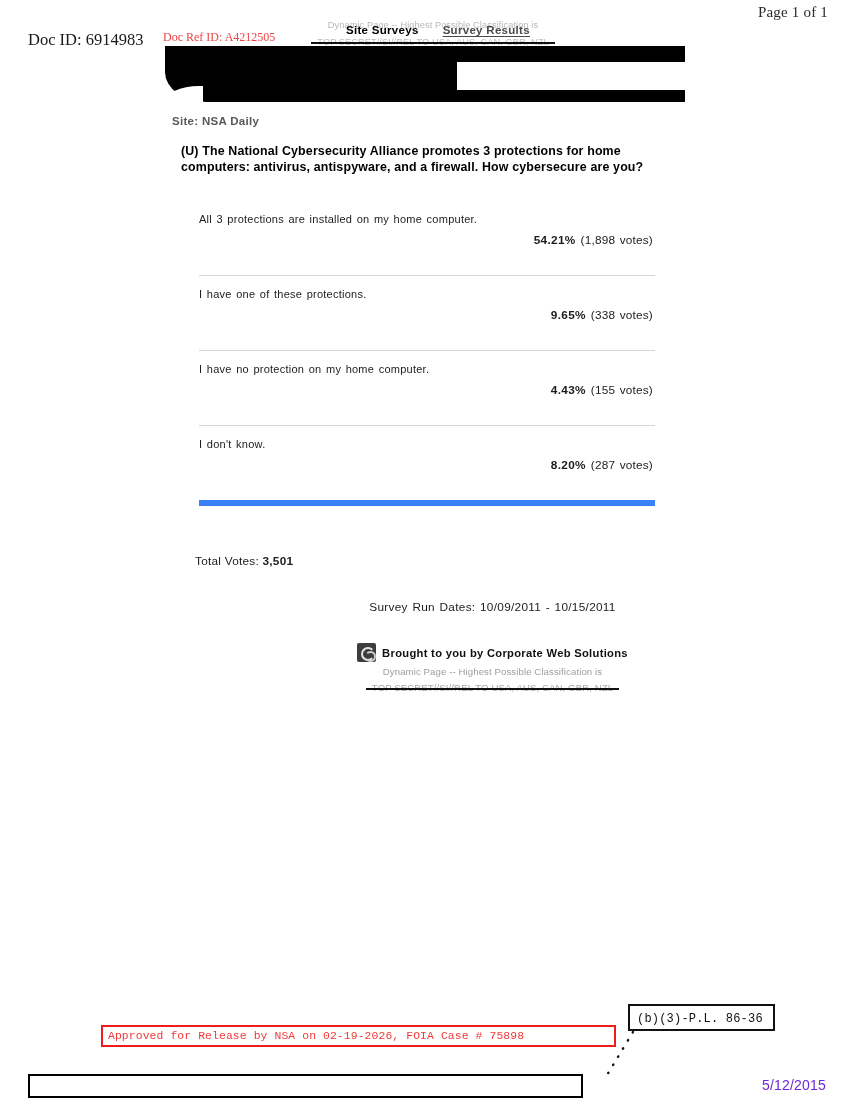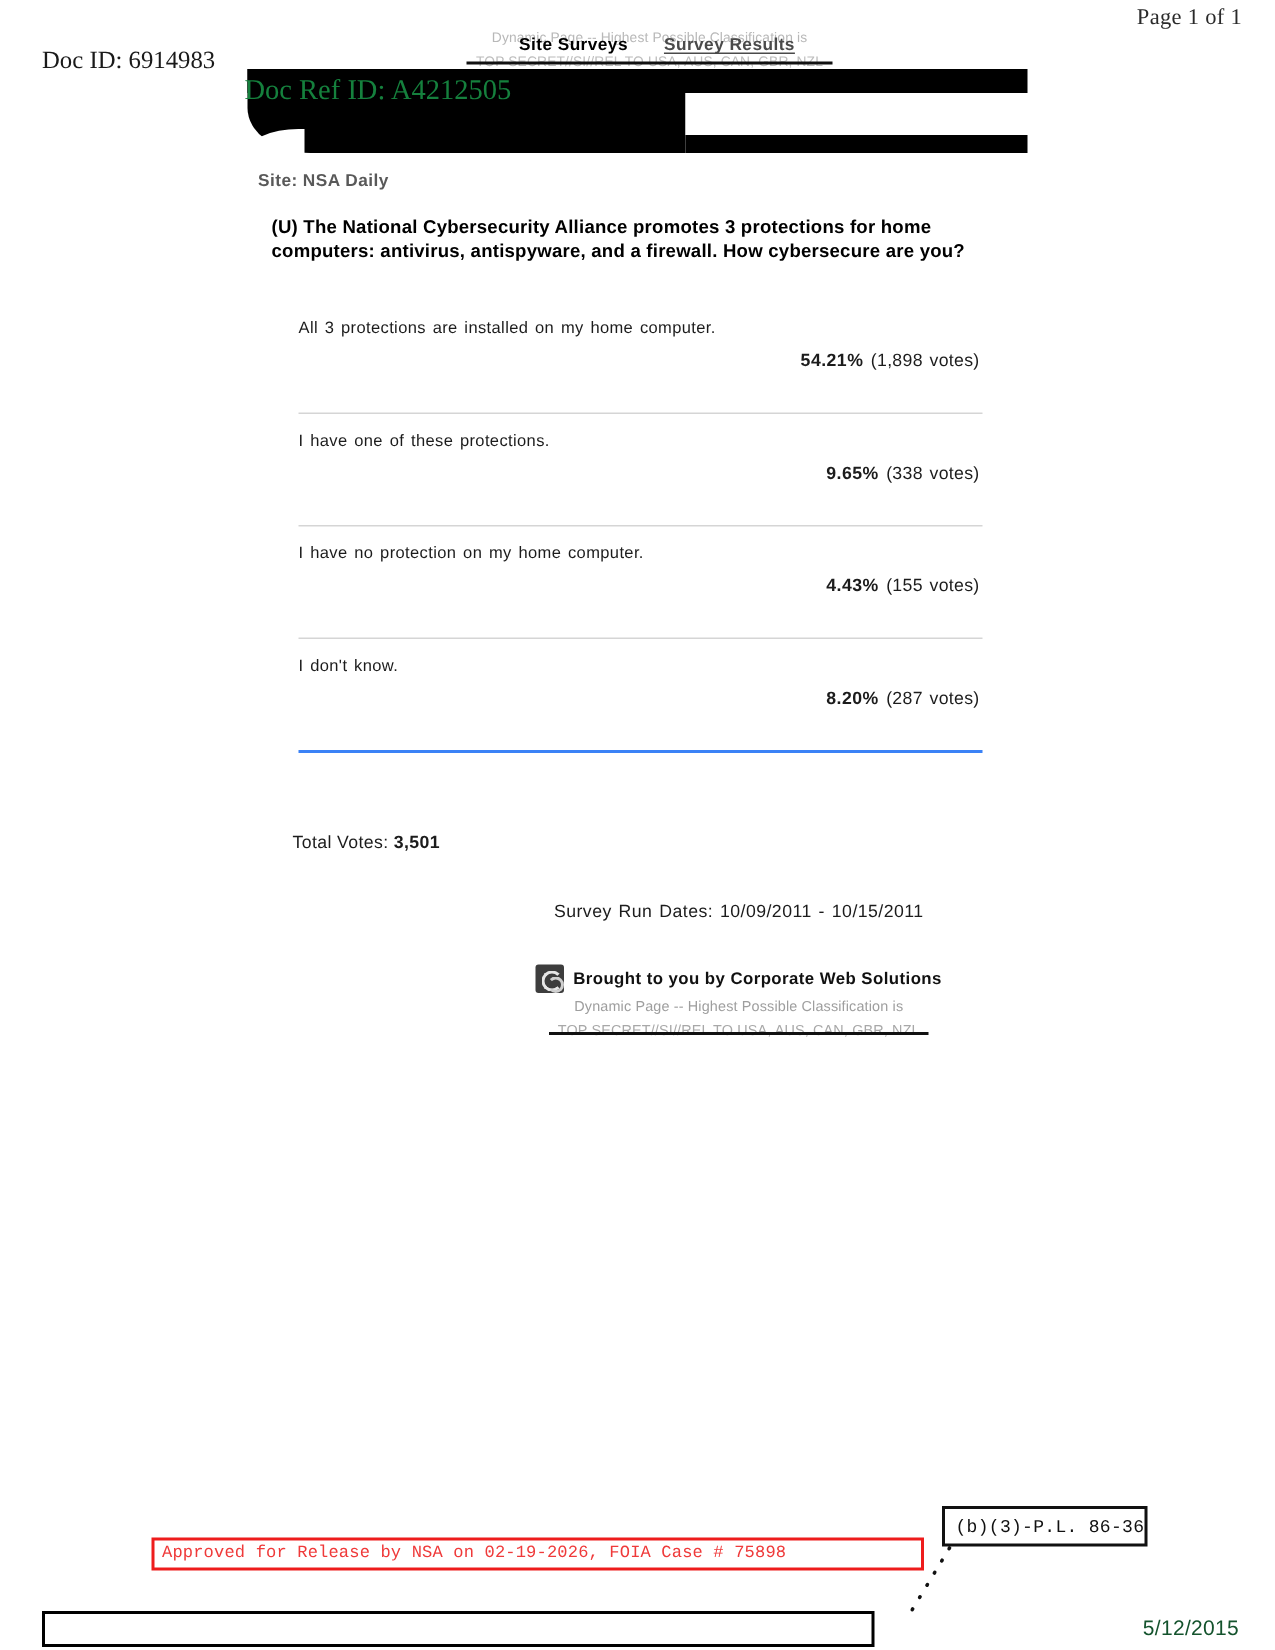--- a/index.html
+++ b/index.html
@@ -34,25 +34,24 @@
     top: 30px; left: 28px;
     font-family: "Liberation Serif", serif;
     font-size: 16.5px;
     color: #1a1a1a;
     white-space: nowrap;
   }
   .doc-ref-id {
     position: absolute;
     top: 30px; left: 163px;
     font-family: "Liberation Serif", serif;
-    font-size: 19px;
-    color: #15803d;
+    font-size: 12px;
+    color: #ef4444;
     white-space: nowrap;
     z-index: 3;
-    margin-top: 20px;
   }
 
   
   .class-banner-top {
     position: absolute;
     top: 20px; left: 288px;
     width: 290px;
     text-align: center;
     z-index: 1;
   }
@@ -178,21 +177,21 @@
     position: absolute;
     top: 212px; left: 199px;
     width: 456px;
   }
   .result-row {
     position: relative;
     padding-bottom: 28px;
     border-bottom: 1px solid #d5d5d5;
     margin-bottom: 0;
   }
-  .result-row:last-child { border-bottom: 2px solid #3b82f6; }
+  .result-row:last-child { border-bottom: 6px solid #3b82f6; }
   .result-row + .result-row { padding-top: 11px; }
   .result-row:first-child { padding-top: 0; }
 
   .answer-text {
     font-size: 11px;
     color: #1c1c1c;
     letter-spacing: .25px;
     line-height: 15px;
     word-spacing: 1.2px;
   }
@@ -306,21 +305,21 @@
     font-size: 11.4px;
     color: #ef3a3a;
     letter-spacing: .1px;
     white-space: nowrap;
   }
 
   .exemption-box {
     position: absolute;
     top: 1004px; left: 628px;
     border: 2px solid #111;
-    padding: 2px 0 3px 7px;
+    padding: 2px 10px 3px 7px;
     background: #fff;
   }
   .exemption-box span {
     font-family: "Liberation Mono", monospace;
     font-size: 12px;
     color: #111;
     letter-spacing: .2px;
     white-space: nowrap;
   }
 
@@ -338,21 +337,21 @@
     top: 1030px; left: 600px;
     width: 36px;
     height: 52px;
     pointer-events: none;
   }
 
   .footer-date {
     position: absolute;
     top: 1077px; right: 24px;
     font-size: 14px;
-    color: #14532d;
+    color: #6d28d9;
     letter-spacing: .2px;
   }
 </style>
 </head>
 <body>
 
 <div id="page">
 
   <div class="page-number">Page 1 of 1</div>
   <div class="doc-id">Doc ID: 6914983</div>

